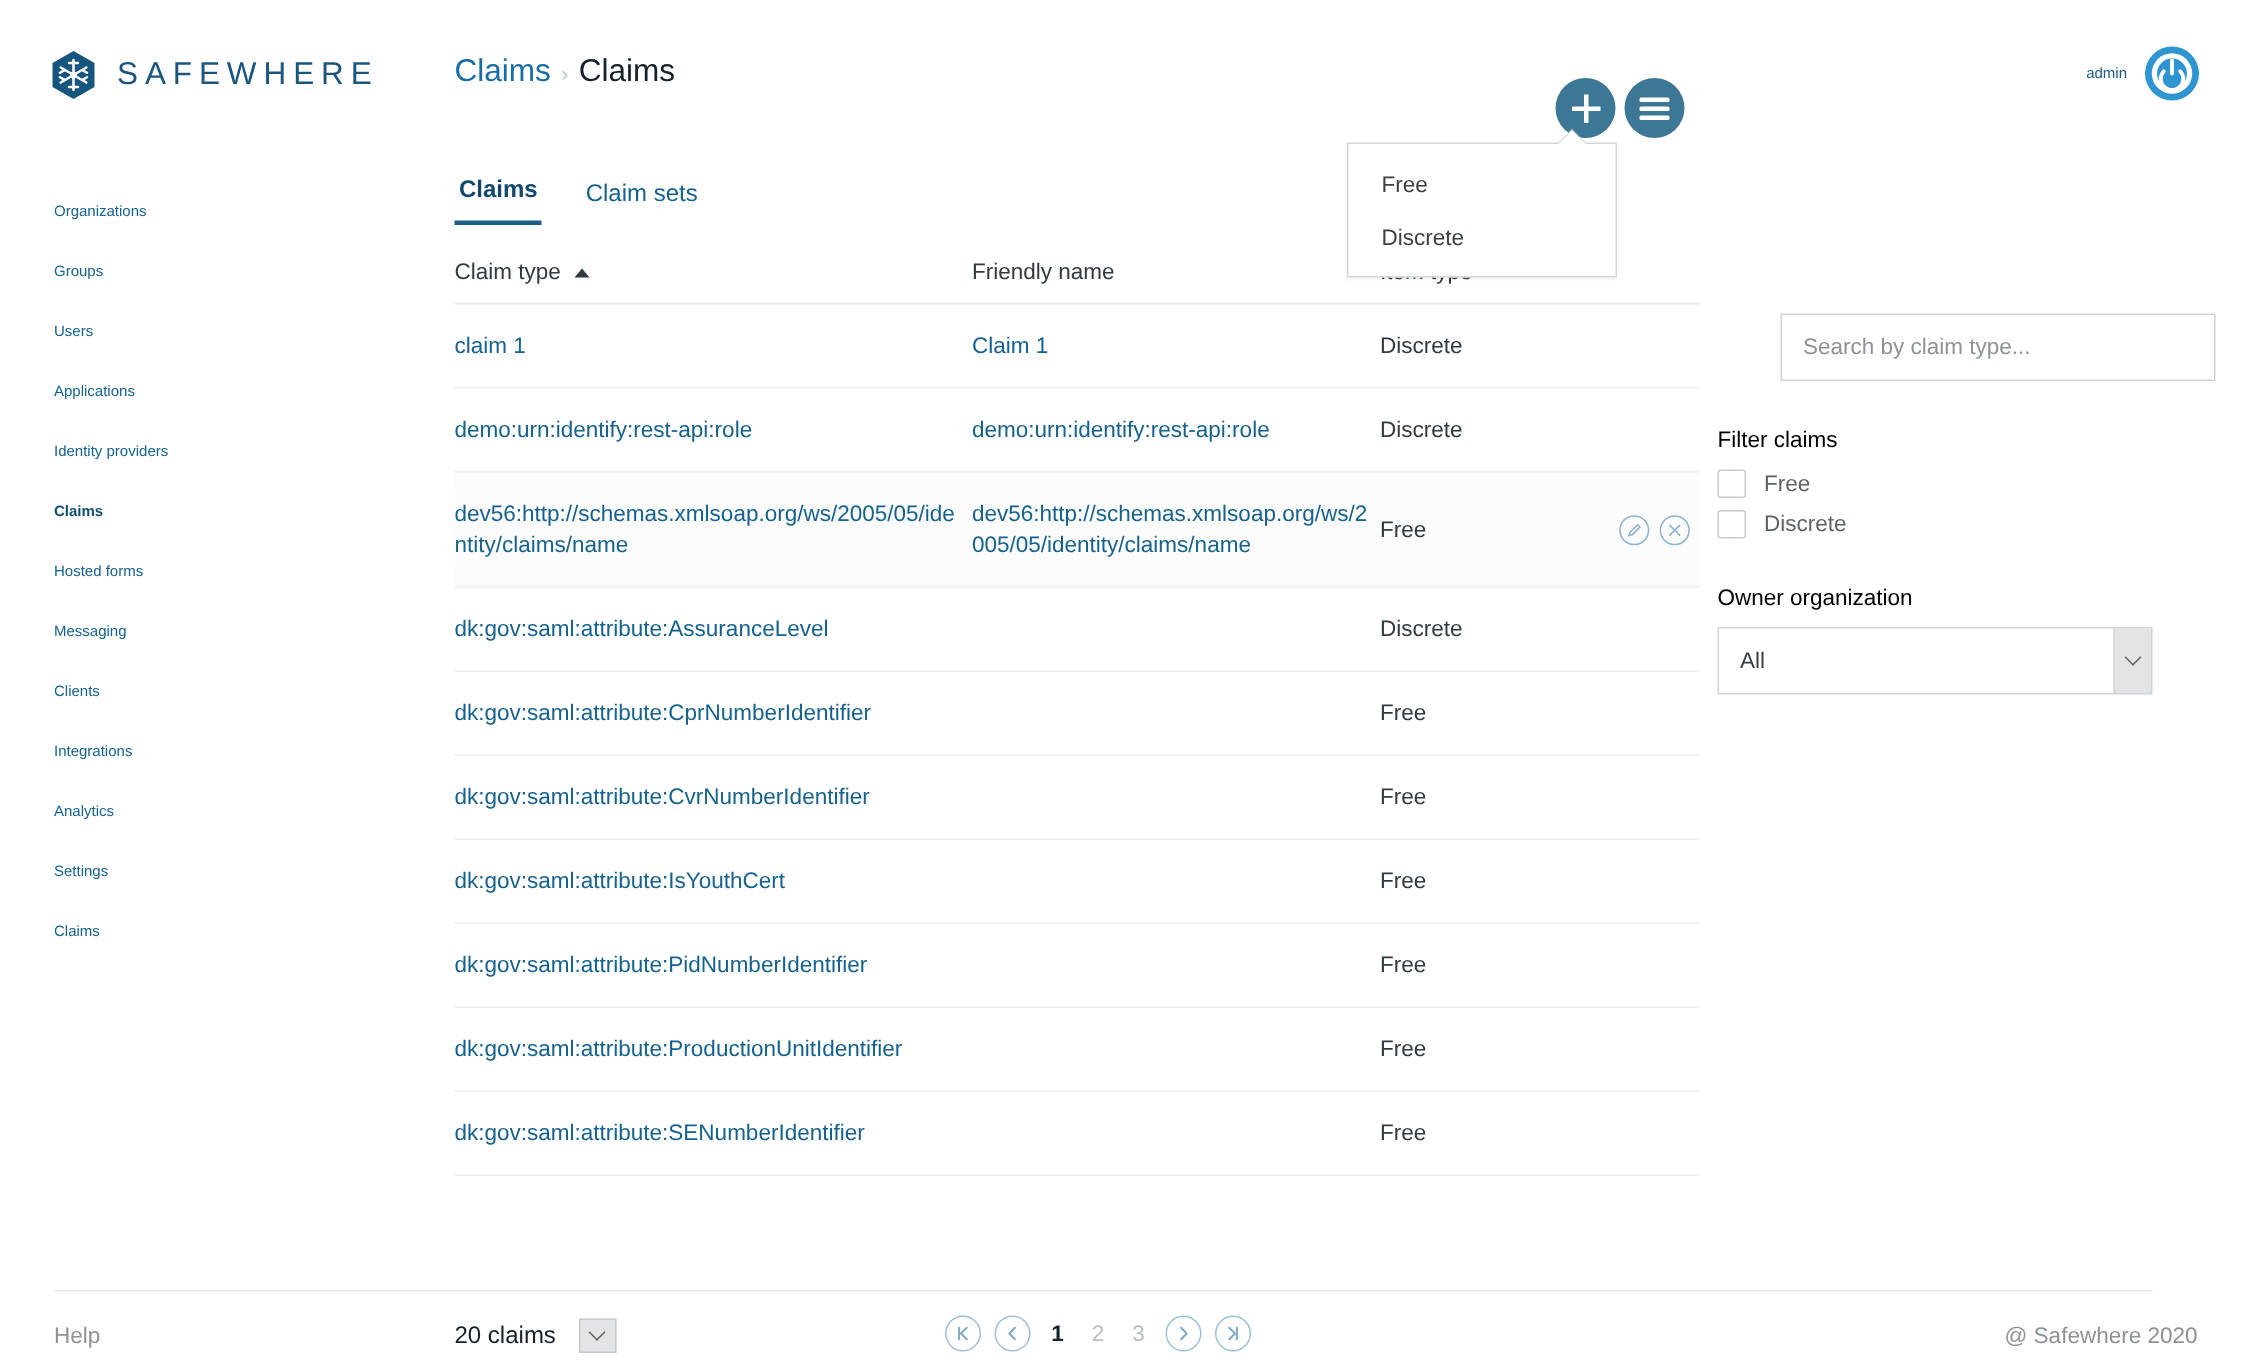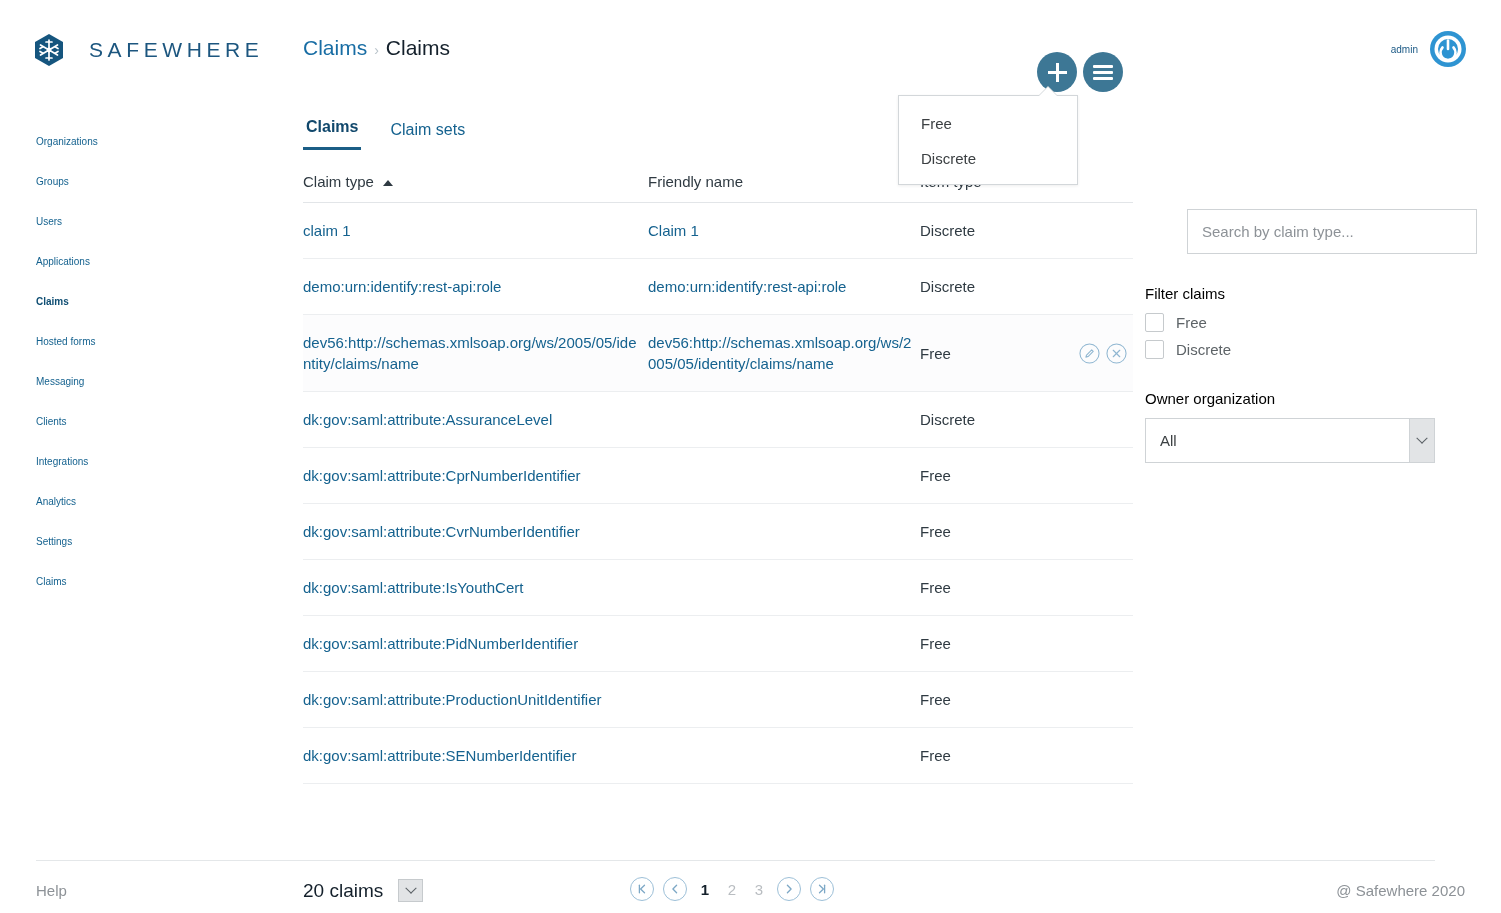--- a/index.html
+++ b/index.html
@@ -8,21 +8,21 @@
     width: 1501px; height: 913px;
     background: #ffffff;
     font-family: "Liberation Sans", sans-serif;
     overflow: hidden;
   }
   .page { position: relative; width: 1501px; height: 913px; background:#fff; }
 
   
   .logo-wrap {
     position: absolute; left: 33px; top: 33px;
-    display: flex; align-items: center; gap: 24px;
+    display: flex; align-items: center; gap: 13px;
   }
   .logo-mark { width: 32px; height: 34px; display:block; }
   .logo-text {
     font-size: 21px; letter-spacing: 4.6px;
     color: #1c567f; font-weight: 400;
   }
 
   
   .breadcrumb {
     position: absolute; left: 303px; top: 36px;
@@ -147,21 +147,21 @@
     width:8px; height:8px; border-right:1.6px solid #5a6065; border-bottom:1.6px solid #5a6065;
     transform: rotate(45deg) translate(-2px,-2px);
   }
 
   
   .footer-rule { position:absolute; left:36px; top: 860px; width: 1399px; height:1px; background:#e4e7e9; }
   .help-link { position:absolute; left:36px; top: 882px; font-size:15px; color:#8d9297; cursor:pointer; }
   .copyright { position:absolute; right:36px; top: 882px; font-size:15px; color:#8d9297; }
 
   .page-size { position:absolute; left: 303px; top: 879px; display:flex; align-items:center; gap: 15px; }
-  .ps-text { font-size: 19px; color:#14202b; }
+  .ps-text { font-size: 16px; color:#14202b; }
   .ps-btn {
     width: 25px; height: 23px; background:#e2e4e6; border:1px solid #c6cacd;
     display:flex; align-items:center; justify-content:center; cursor:pointer;
   }
 
   .pager { position:absolute; left: 630px; top: 877px; display:flex; align-items:center; gap: 9px; }
   .pg-circle {
     width: 24px; height: 24px; border-radius:50%; border: 1px solid #9dc0d8;
     display:flex; align-items:center; justify-content:center; cursor:pointer;
     color:#7da8c6; font-size: 11px;
@@ -227,20 +227,21 @@
     <div class="caret"></div>
     <div class="add-menu-item">Free</div>
     <div class="add-menu-item">Discrete</div>
   </div>
 
   <nav class="sidebar">
     <div class="nav-item">Organizations</div>
     <div class="nav-item">Groups</div>
     <div class="nav-item">Users</div>
     <div class="nav-item">Applications</div>
+    <div class="nav-item">Identity providers</div>
     <div class="nav-item active">Claims</div>
     <div class="nav-item">Hosted forms</div>
     <div class="nav-item">Messaging</div>
     <div class="nav-item">Clients</div>
     <div class="nav-item">Integrations</div>
     <div class="nav-item">Analytics</div>
     <div class="nav-item">Settings</div>
     <div class="nav-item">Claims</div>
   </nav>
 

